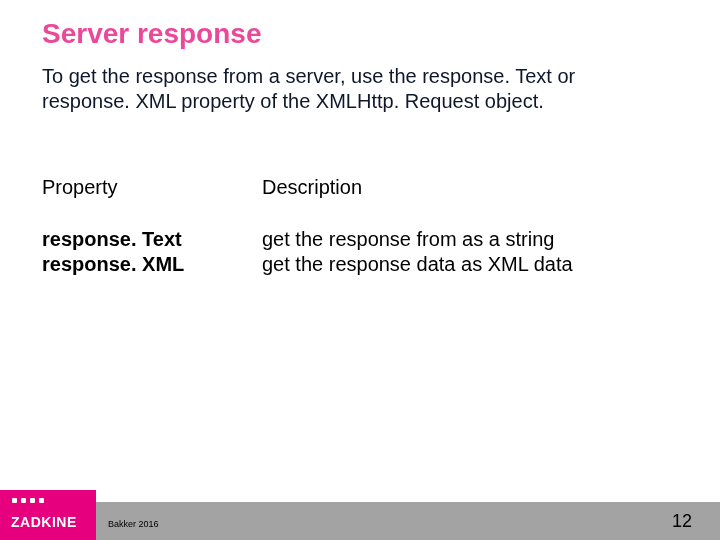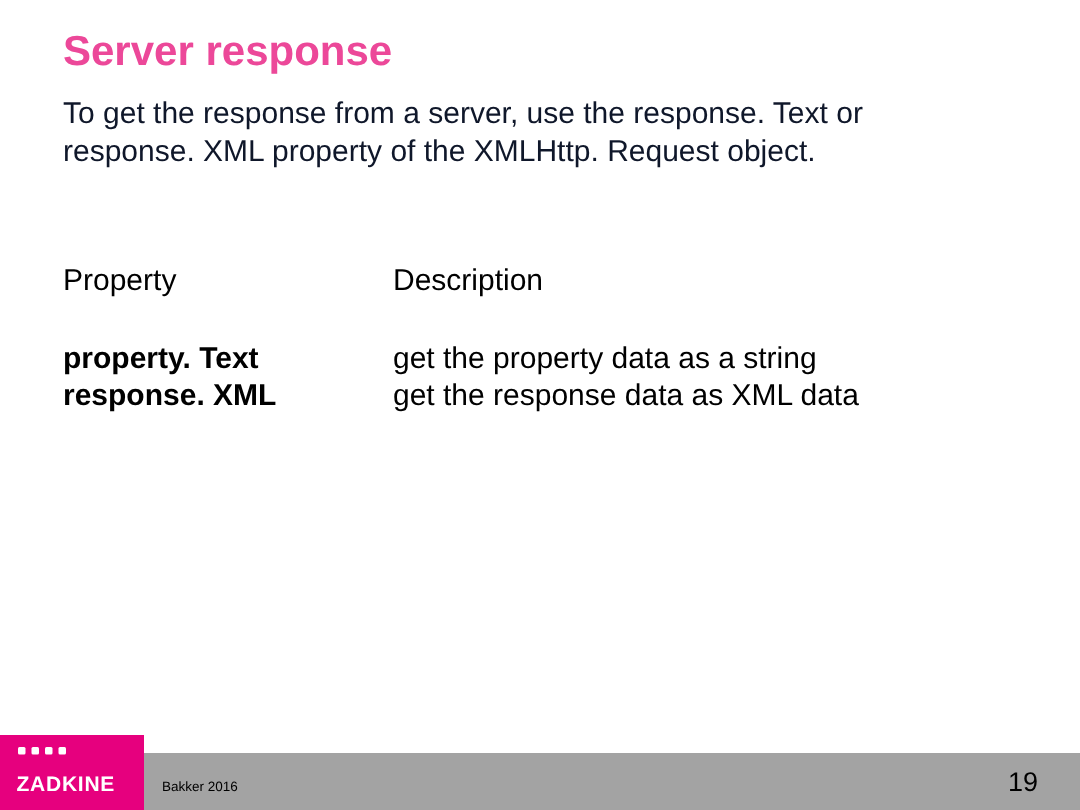--- a/index.html
+++ b/index.html
@@ -31,34 +31,34 @@
     <h1 class="title">Server response</h1>
     <p class="intro">To get the response from a server, use the response. Text or response. XML property of the XMLHttp. Request object.</p>
 
     <div class="table">
       <div class="trow">
         <div class="tcell col-prop">Property</div>
         <div class="tcell">Description</div>
       </div>
       <div class="trow">
         <div class="tcell col-prop bold">
-          <span class="line">property. Text</span>
+          <span class="line">response. Text</span>
           <span class="line">response. XML</span>
         </div>
         <div class="tcell">
-          <span class="line">get the property data as a string</span>
+          <span class="line">get the response from as a string</span>
           <span class="line">get the response data as XML data</span>
         </div>
       </div>
     </div>
   </div>
 
   <div class="footer">
     <div class="footer-author">Bakker 2016</div>
-    <div class="pagenum">19</div>
+    <div class="pagenum">12</div>
   </div>
 
   <div class="logo">
     <div class="logo-dots">
       <span></span>
         <span></span>
         <span></span>
         <span></span>
     </div>
     <div class="logo-text">ZADKINE</div>

